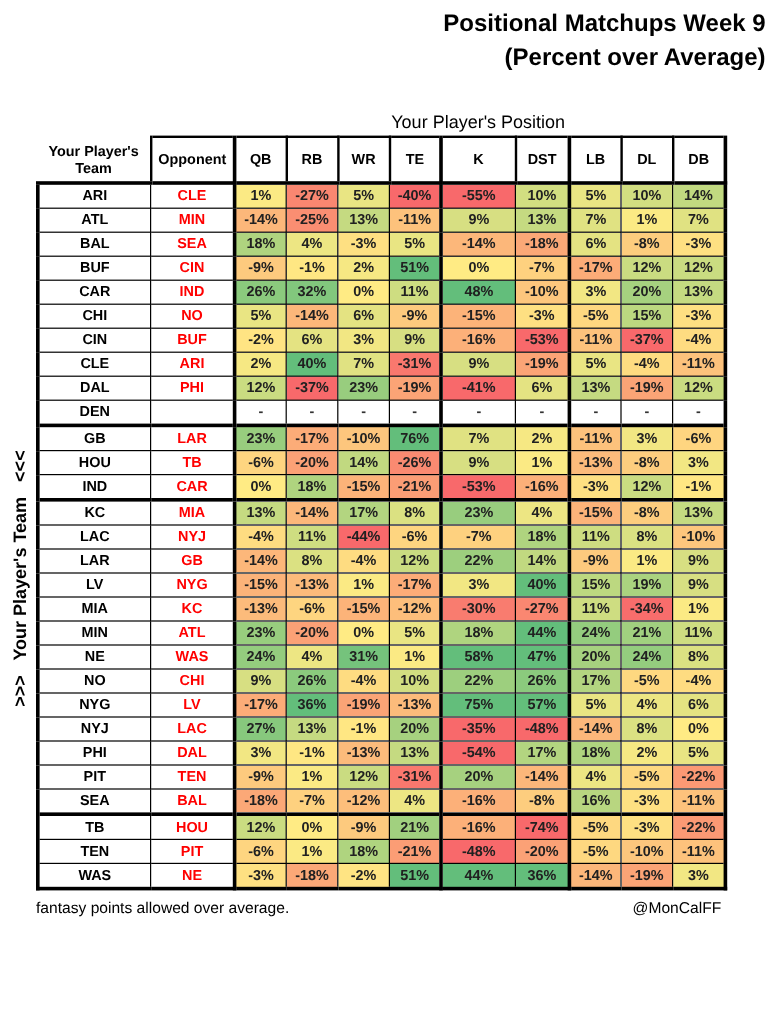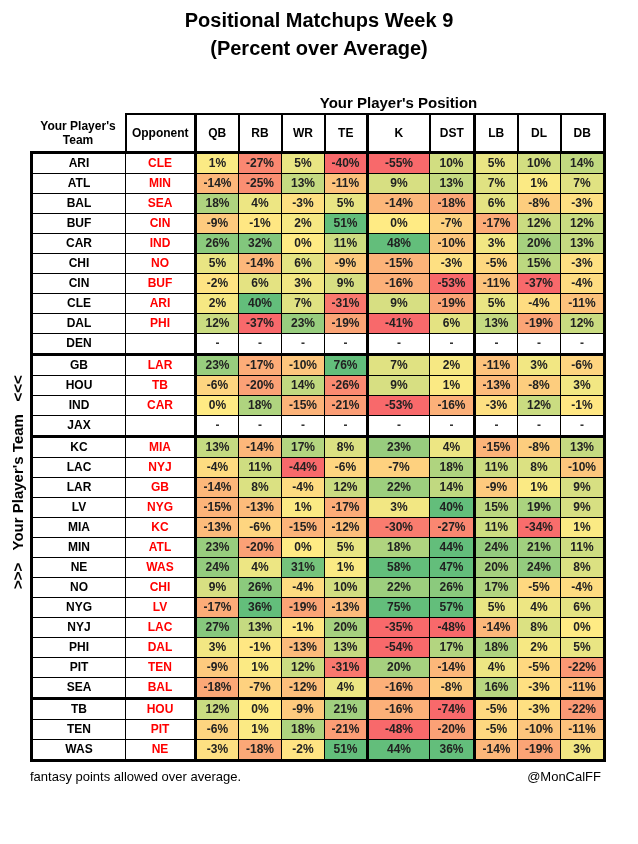--- a/index.html
+++ b/index.html
@@ -1,27 +1,27 @@
 <!DOCTYPE html>
 <html><head>
 <meta charset="utf-8">
 <style>
   html,body{margin:0;padding:0;}
   body{
     width:638px;height:844px;background:#ffffff;overflow:hidden;
     font-family:"Liberation Sans",sans-serif;color:#000;
     position:relative;
   }
-  .title-wrap{text-align:center;padding-top:6px;line-height:28px;}
+  .title-wrap{text-align:right;padding-top:6px;line-height:28px;}
   .title-line{font-size:20px;font-weight:bold;}
   .pos-axis{
     width:573px;margin:32px 0 2px 30px;
   }
   .pos-axis .inner{
-    margin-left:164px;text-align:center;font-size:15px;font-weight:bold;
+    margin-left:164px;text-align:center;font-size:15px;font-weight:normal;
   }
   .vlabel{
     position:absolute;left:5px;top:162px;height:640px;width:24px;
     display:flex;align-items:center;justify-content:center;
     writing-mode:vertical-rl;transform:rotate(180deg);
     font-size:15px;font-weight:bold;white-space:pre;
   }
   table{
     border-collapse:collapse;table-layout:fixed;
     margin-left:30px;
@@ -262,33 +262,20 @@
         <td class=" val-cell" style="background-color: rgb(255, 235, 132);">0%</td>
         <td class=" val-cell" style="background-color: rgb(175, 212, 127);">18%</td>
         <td class=" val-cell" style="background-color: rgb(252, 179, 121);">-15%</td>
         <td class="thick-right val-cell" style="background-color: rgb(251, 157, 117);">-21%</td>
         <td class=" val-cell" style="background-color: rgb(248, 105, 107);">-53%</td>
         <td class="thick-right val-cell" style="background-color: rgb(252, 176, 121);">-16%</td>
         <td class=" val-cell" style="background-color: rgb(254, 224, 130);">-3%</td>
         <td class=" val-cell" style="background-color: rgb(202, 220, 129);">12%</td>
         <td class="thick-right val-cell" style="background-color: rgb(255, 231, 131);">-1%</td>
       </tr>
-      <tr>
-        <td class="team-cell thick-left">JAX</td>
-        <td class="opp-cell thick-right" style="color: rgb(255, 0, 0);"></td>
-        <td class=" bye" style="color: rgb(51, 51, 51);">-</td>
-        <td class=" bye" style="color: rgb(51, 51, 51);">-</td>
-        <td class=" bye" style="color: rgb(51, 51, 51);">-</td>
-        <td class="thick-right bye" style="color: rgb(51, 51, 51);">-</td>
-        <td class=" bye" style="color: rgb(51, 51, 51);">-</td>
-        <td class="thick-right bye" style="color: rgb(51, 51, 51);">-</td>
-        <td class=" bye" style="color: rgb(51, 51, 51);">-</td>
-        <td class=" bye" style="color: rgb(51, 51, 51);">-</td>
-        <td class="thick-right bye" style="color: rgb(51, 51, 51);">-</td>
-      </tr>
       <tr class="group-top">
         <td class="team-cell thick-left">KC</td>
         <td class="opp-cell thick-right" style="color: rgb(255, 0, 0);">MIA</td>
         <td class=" val-cell" style="background-color: rgb(197, 218, 129);">13%</td>
         <td class=" val-cell" style="background-color: rgb(252, 183, 122);">-14%</td>
         <td class=" val-cell" style="background-color: rgb(179, 213, 128);">17%</td>
         <td class="thick-right val-cell" style="background-color: rgb(219, 225, 130);">8%</td>
         <td class=" val-cell" style="background-color: rgb(152, 205, 126);">23%</td>
         <td class="thick-right val-cell" style="background-color: rgb(237, 230, 131);">4%</td>
         <td class=" val-cell" style="background-color: rgb(252, 179, 121);">-15%</td>

